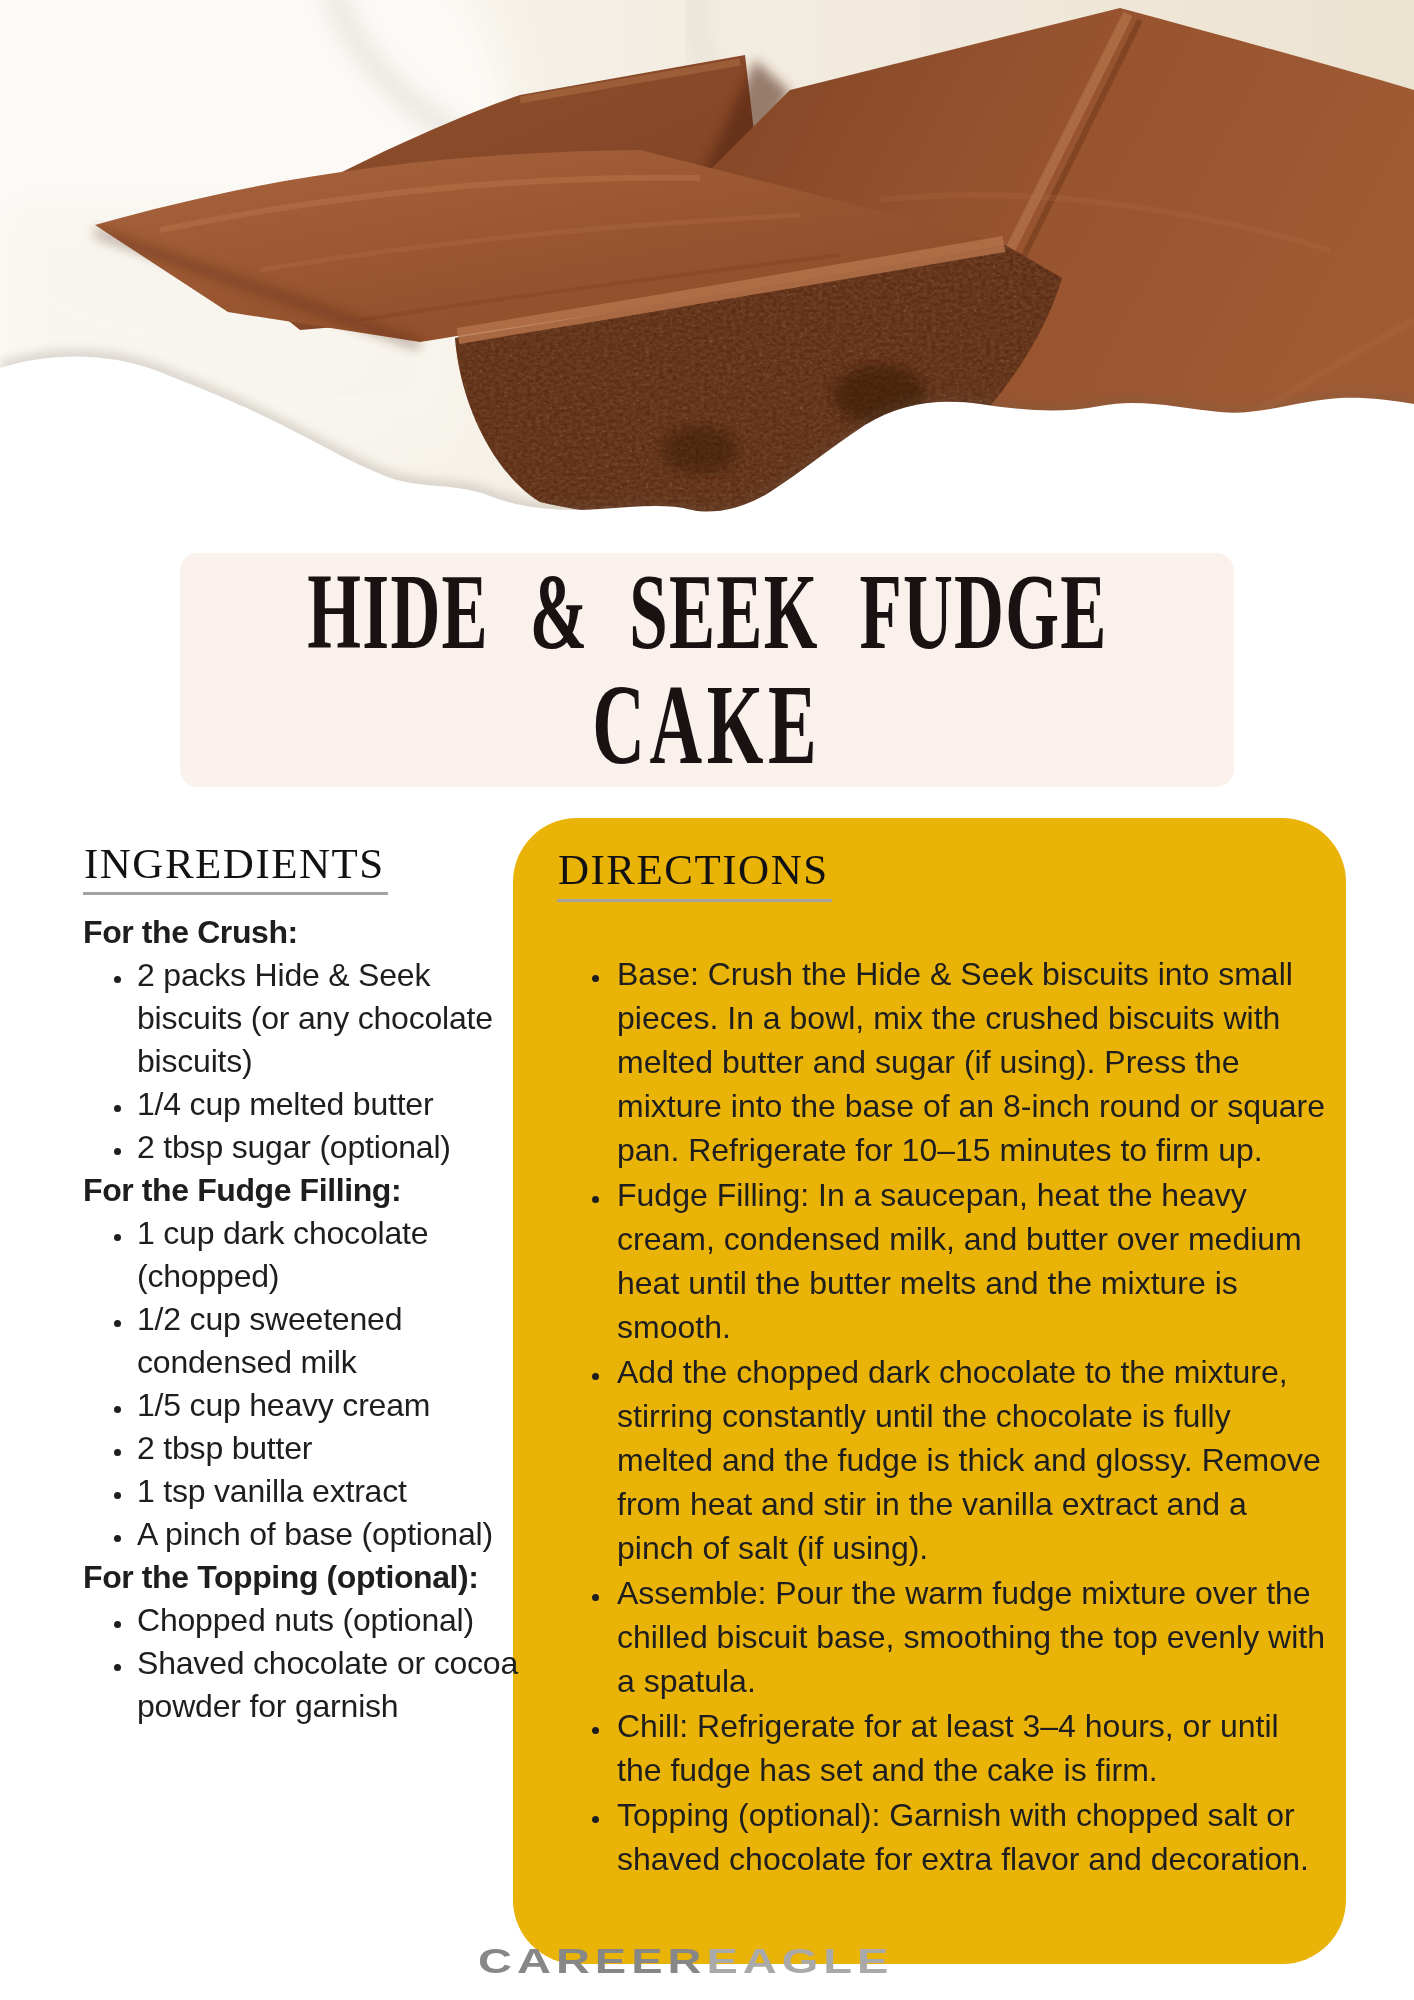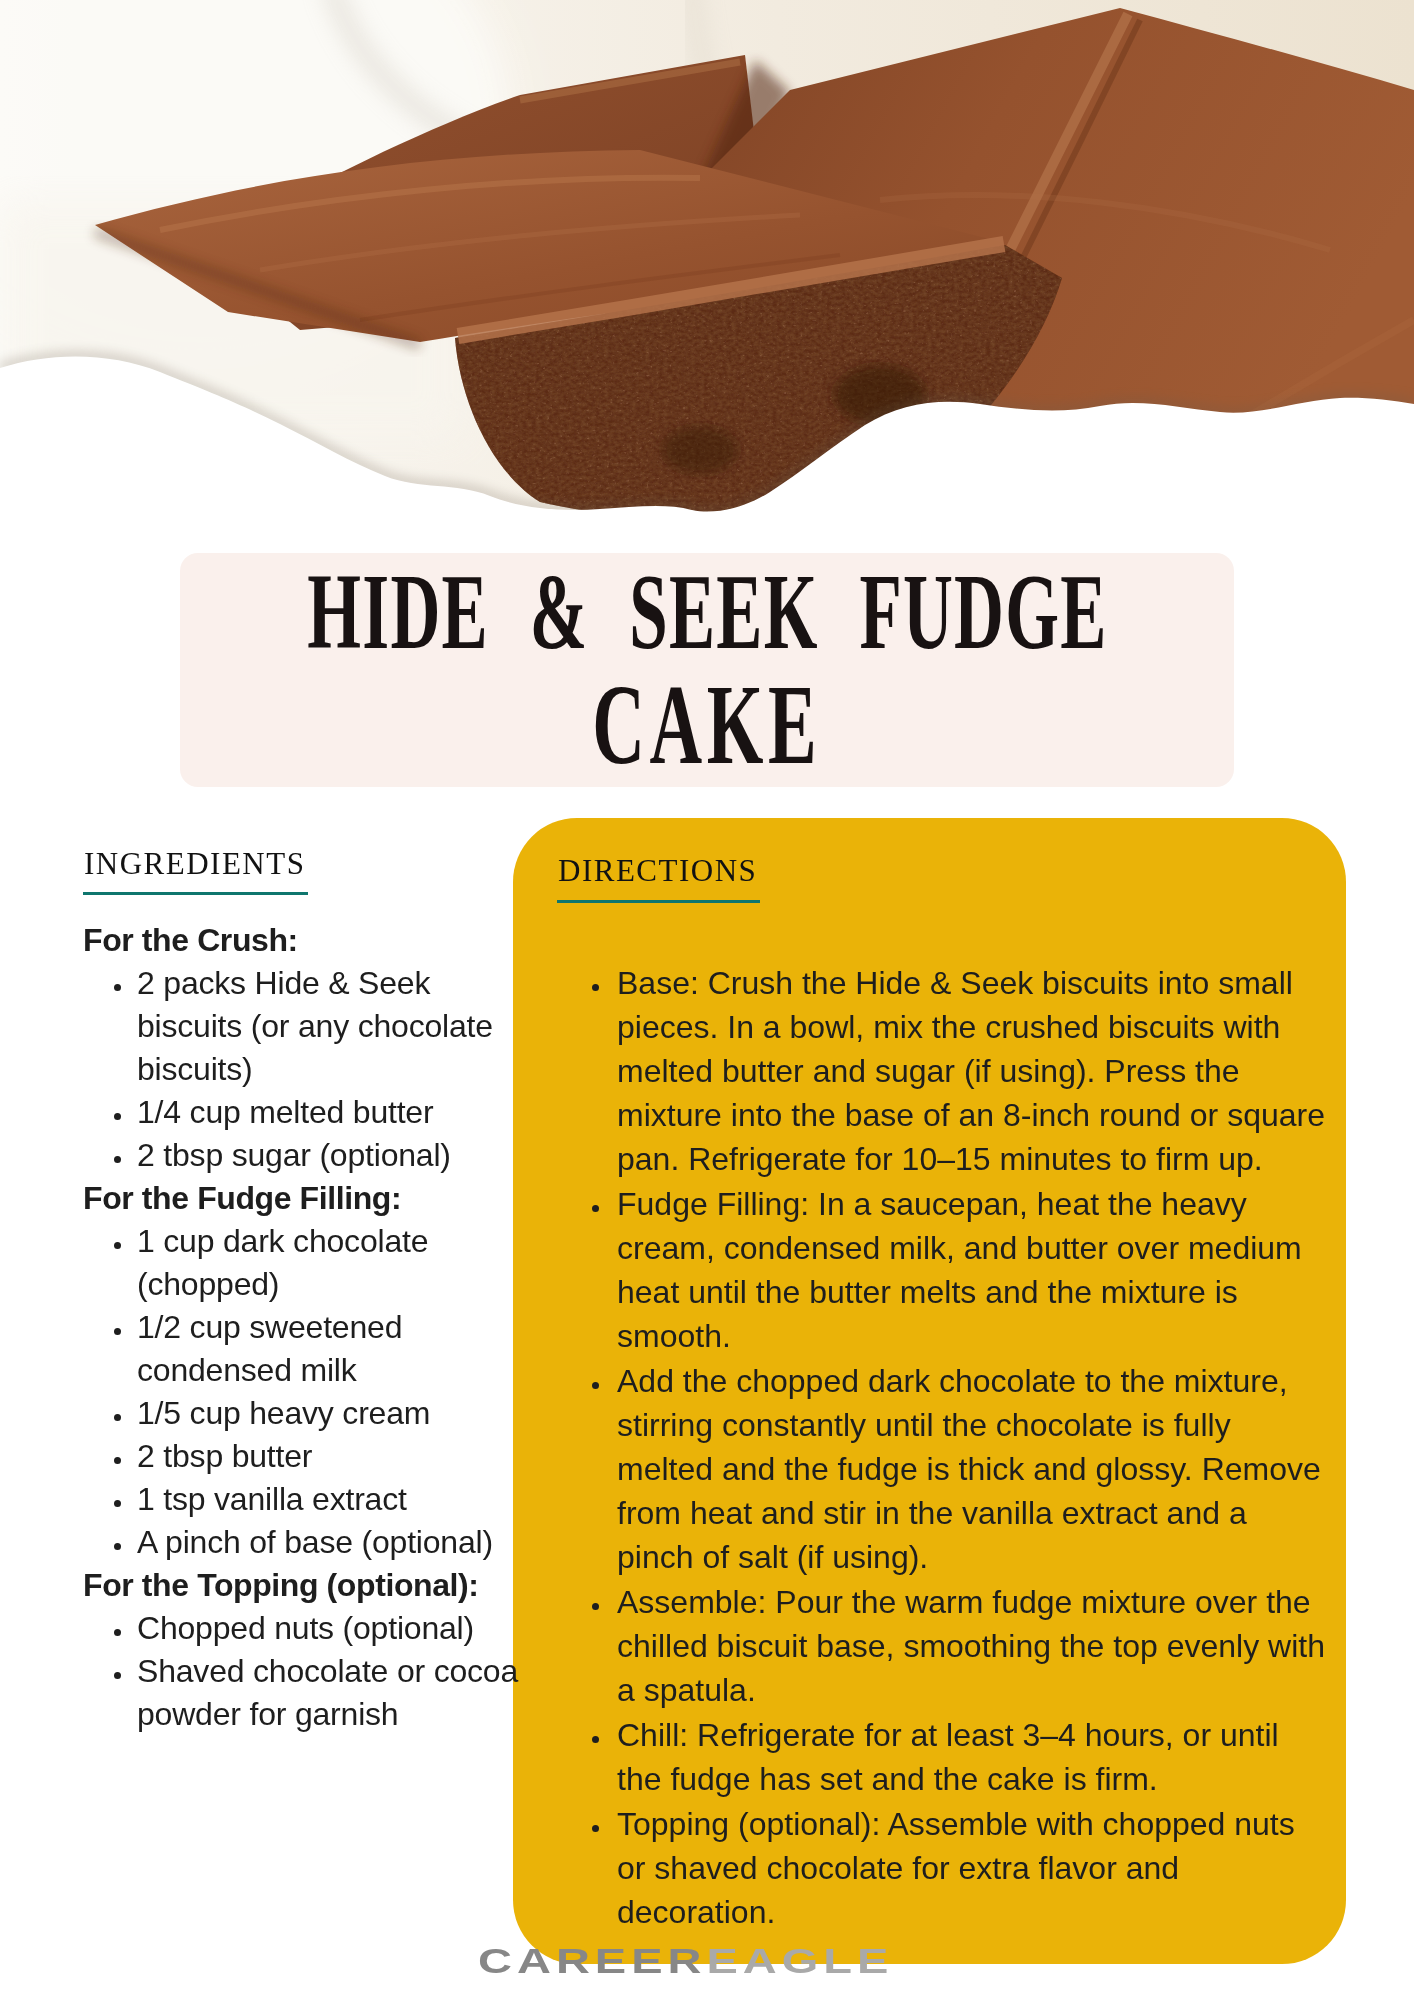--- a/index.html
+++ b/index.html
@@ -17,23 +17,23 @@
     justify-content:center;gap:26px;z-index:3;
   }
   .title-line{
     font-family:"Liberation Serif", serif;font-weight:bold;color:#181212;
     line-height:0.78;white-space:nowrap;
   }
   .t1{font-size:108px;letter-spacing:2px;word-spacing:0.32em;transform:scaleX(0.64);}
   .t2{font-size:114px;letter-spacing:7px;transform:scaleX(0.64);}
   
   .col-heading{
-    font-family:"Liberation Serif", serif;font-weight:normal;font-size:31px;
+    font-family:"Liberation Serif", serif;font-weight:normal;font-size:43px;
     letter-spacing:1.5px;color:#121212;display:inline-block;
-    border-bottom:3px solid #0f766e;padding:0 3px 7px 1px;margin:0 0 24px 0;
+    border-bottom:3px solid #a3a3a3;padding:0 3px 7px 1px;margin:0 0 16px 0;
   }
   
   .ingredients{
     position:absolute;left:83px;top:842px;width:436px;z-index:2;
     font-size:32px;line-height:43px;letter-spacing:-0.2px;color:#1e1e1e;
   }
   .sec-title{font-weight:bold;white-space:nowrap;letter-spacing:-0.4px;}
   ul.ing-list{margin:0;padding:0 0 0 52px;list-style:disc;}
   ul.ing-list li{margin:0;padding-left:2px;}
   ul.ing-list li::marker{font-size:24px;}
@@ -172,21 +172,21 @@
   </div>
 
   <div class="directions-panel" style="background-color: #eab308;">
     <h2 class="col-heading">DIRECTIONS</h2>
     <ul class="dir-list" id="dir-list">
         <li>Base: Crush the Hide &amp; Seek biscuits into small pieces. In a bowl, mix the crushed biscuits with melted butter and sugar (if using). Press the mixture into the base of an 8-inch round or square pan. Refrigerate for 10–15 minutes to firm up.</li>
         <li>Fudge Filling: In a saucepan, heat the heavy cream, condensed milk, and butter over medium heat until the butter melts and the mixture is smooth.</li>
         <li>Add the chopped dark chocolate to the mixture, stirring constantly until the chocolate is fully melted and the fudge is thick and glossy. Remove from heat and stir in the vanilla extract and a pinch of salt (if using).</li>
         <li>Assemble: Pour the warm fudge mixture over the chilled biscuit base, smoothing the top evenly with a spatula.</li>
         <li>Chill: Refrigerate for at least 3–4 hours, or until the fudge has set and the cake is firm.</li>
-        <li>Topping (optional): Assemble with chopped nuts or shaved chocolate for extra flavor and decoration.</li>
+        <li>Topping (optional): Garnish with chopped salt or shaved chocolate for extra flavor and decoration.</li>
       </ul>
   </div>
 
   <div class="watermark">
     <span style="color: rgb(135, 135, 135);">CAREER</span><span style="color: rgb(169, 169, 169);">EAGLE</span>
   </div>
 
 </div>
 
 </body></html>

